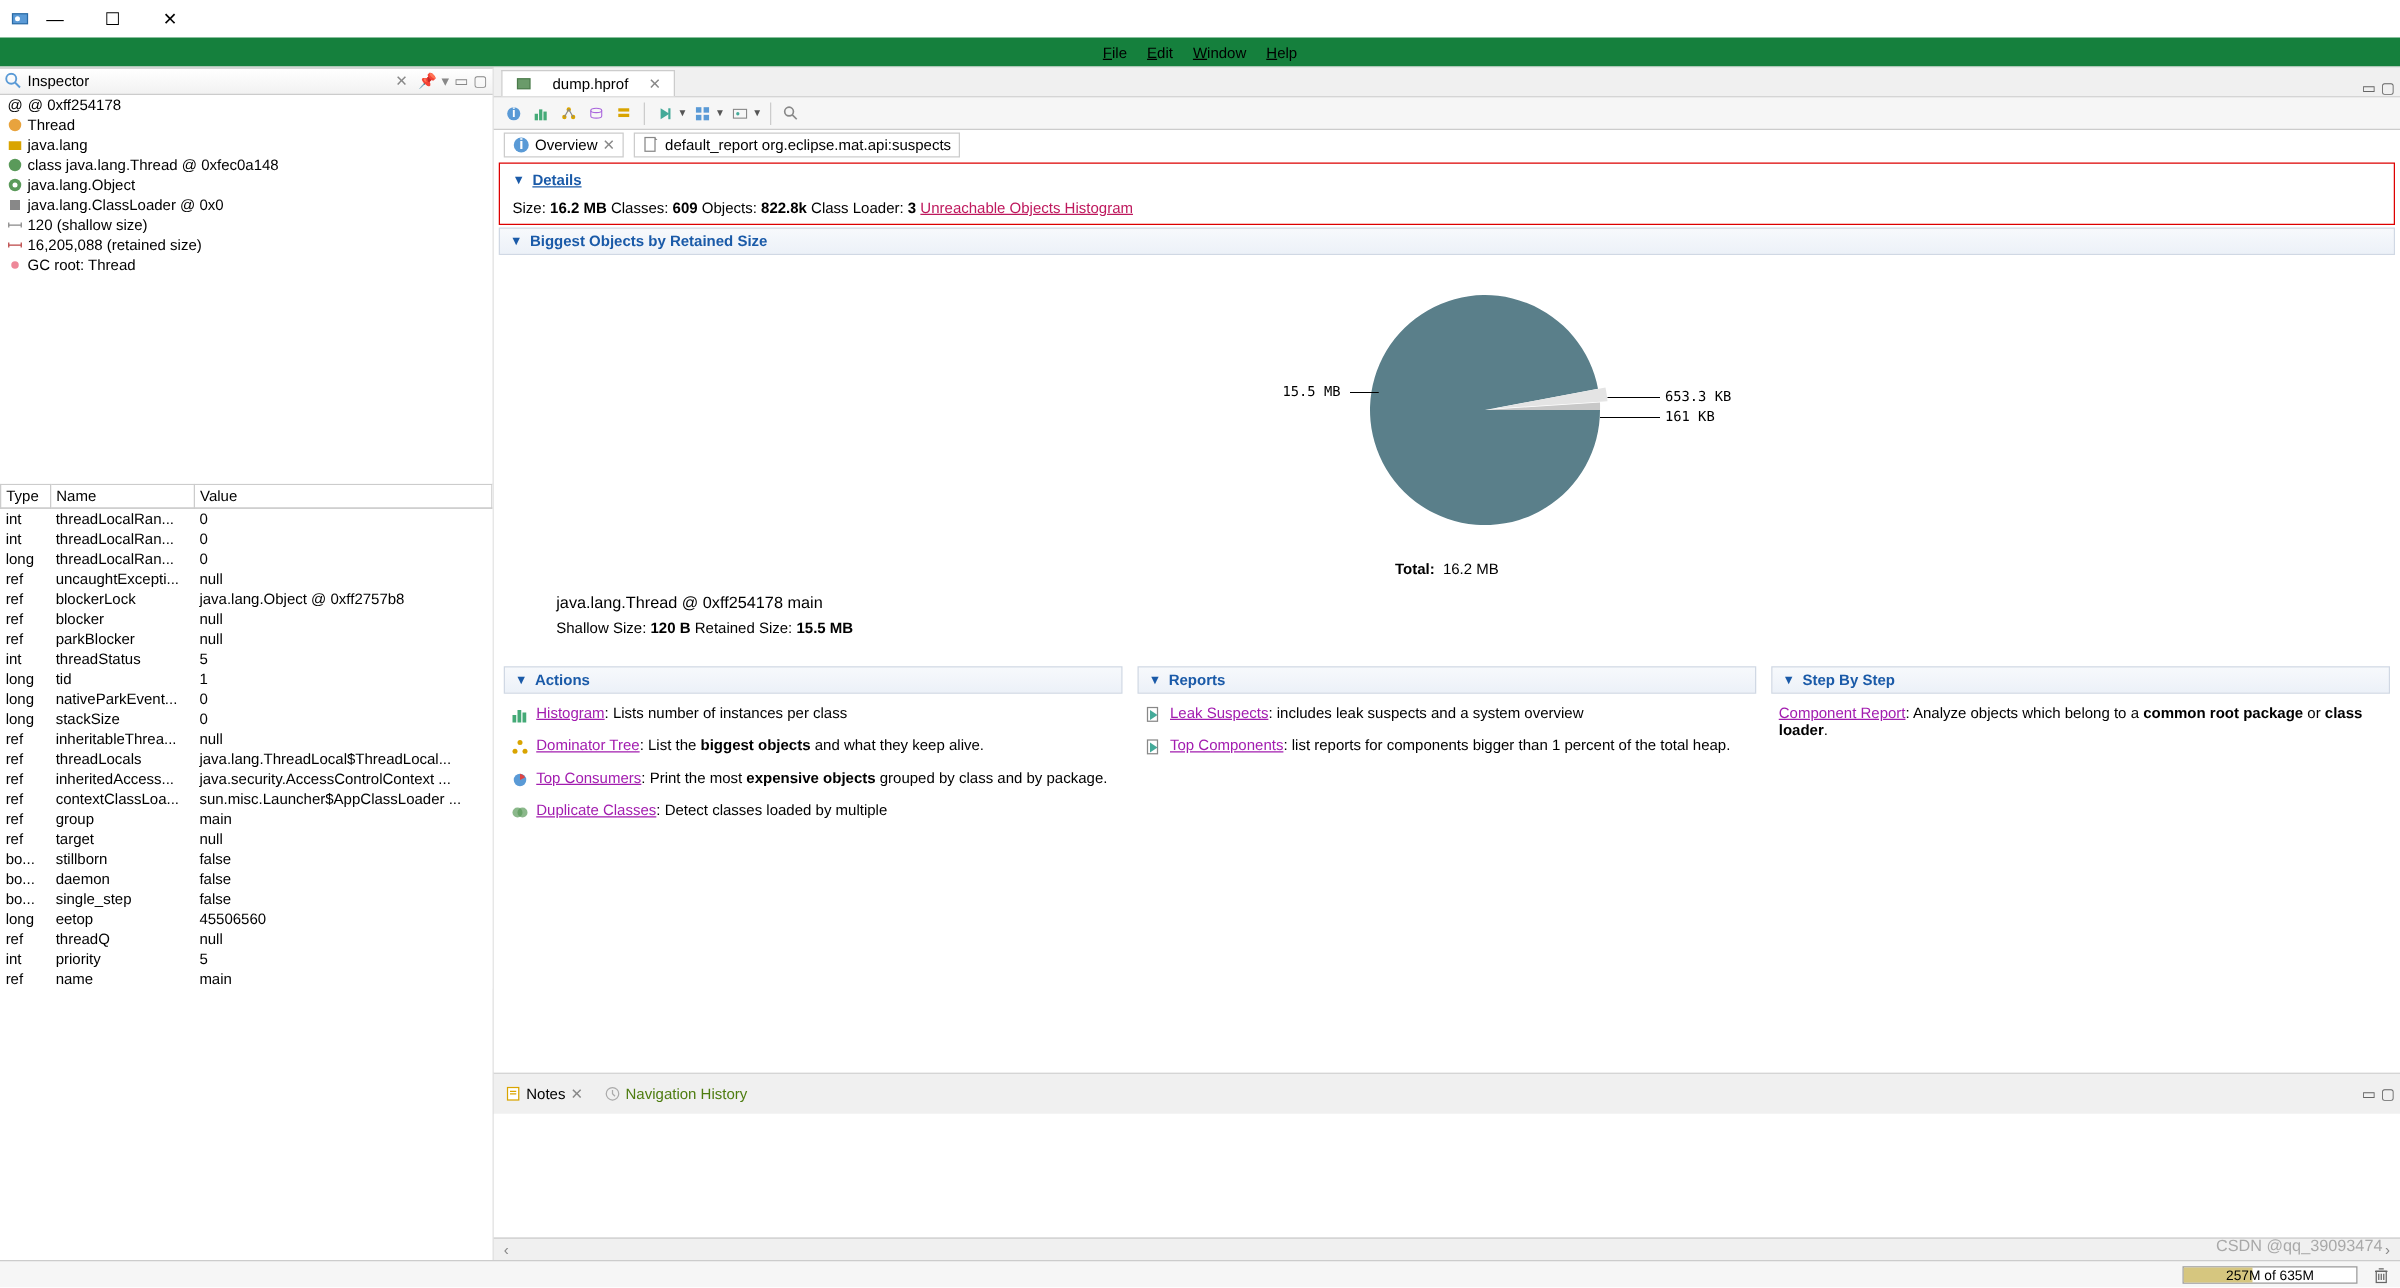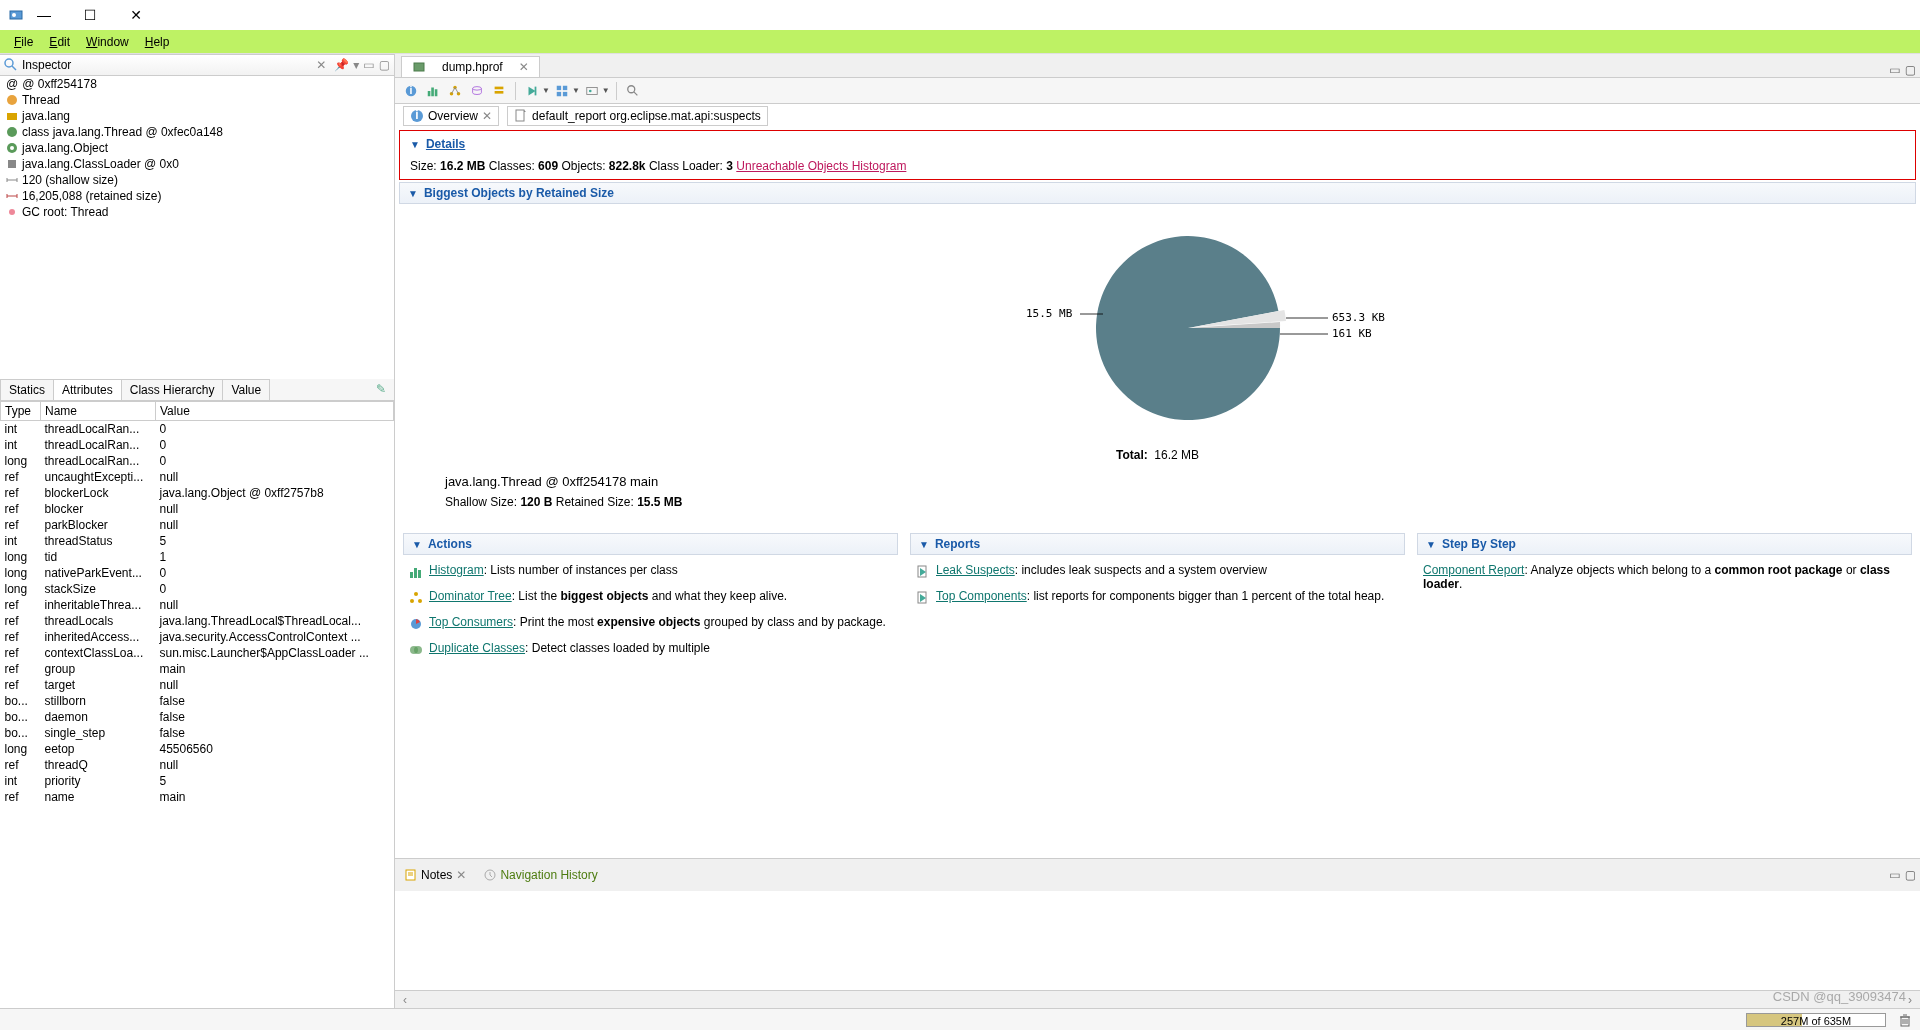--- a/index.html
+++ b/index.html
@@ -6,21 +6,21 @@
 body { background: #fff; width: 1920px; height: 1030px; overflow: hidden; position: relative; }
 
 
 .titlebar { height: 30px; display: flex; align-items: center; padding: 0 8px; background: #fff; }
 .titlebar-icon { width: 16px; height: 16px; margin-right: 6px; }
 .titlebar-text { flex: 1; font-size: 13px; color: #000; }
 .window-controls { display: flex; gap: 18px; margin-right: 10px; }
 .window-btn { width: 28px; height: 20px; display: flex; align-items: center; justify-content: center; color: #000; font-size: 14px; cursor: pointer; }
 
 
-.menubar { height: 24px; display: flex; align-items: center; padding: 0 6px; background: #bef264; border-bottom: 1px solid #e0e0e0; }
+.menubar { height: 24px; display: flex; align-items: center; padding: 0 6px; background: #15803d; border-bottom: 1px solid #e0e0e0; justify-content: center; }
 .menu-item { padding: 2px 8px; cursor: pointer; font-size: 12px; }
 .menu-item u { text-decoration: underline; }
 
 
 .main-area { display: flex; height: calc(100% - 54px - 22px); }
 
 
 .inspector { width: 395px; border-right: 1px solid #ccc; display: flex; flex-direction: column; background: #f6f6f6; }
 .panel-header { height: 22px; background: linear-gradient(#fff, #f2f2f2); border-bottom: 1px solid #ccc; display: flex; align-items: center; padding: 0 4px; border-top: 1px solid #ccc;}
 .panel-header-icon { width: 14px; height: 14px; margin-right: 4px; }
@@ -67,21 +67,21 @@
 .section-arrow { color: #1a5aa8; font-size: 10px; }
 
 .details-box { border: 1px solid #d00; margin: 2px 4px; padding: 6px 10px; font-size: 12px; }
 .details-box .section-header { margin: -6px -10px 8px -10px; border: none; background: none; }
 .details-box a { color: #be185d; text-decoration: underline; }
 
 .sections-row { display: flex; margin: 2px 4px; gap: 4px; }
 .section-col { flex: 1; }
 
 .section-body { padding: 6px 10px; font-size: 12px; }
-.section-body a { color: #0f766e; text-decoration: underline; }
+.section-body a { color: #a21caf; text-decoration: underline; }
 .action-item { display: flex; align-items: flex-start; gap: 6px; margin-bottom: 10px; }
 .action-icon { width: 14px; height: 14px; flex-shrink: 0; margin-top: 2px; }
 
 
 .pie-area { padding: 20px; display: flex; flex-direction: column; align-items: center; }
 .pie-svg { margin: 0 auto; }
 .pie-label { font-family: monospace; font-size: 11px; }
 .pie-total { font-family: monospace; font-size: 11px; margin-top: 12px; }
 .pie-obj-label { font-weight: normal; font-size: 13px; margin-top: 12px; align-self: flex-start; margin-left: 30px;}
 .pie-obj-sub { font-size: 12px; align-self: flex-start; margin-left: 30px; margin-top: 6px;}
@@ -202,27 +202,20 @@
           <span>16,205,088 (retained size)</span>
         </div>
       <div class="inspector-row">
           <svg class="inspector-row-icon" viewBox="0 0 12 12">
             <circle cx="6" cy="6" r="3" fill="#e89"></circle>
           </svg>
           <span>GC root: Thread</span>
         </div>
     </div>
 
-    <div class="tabs-row">
-      <div class="tab">Statics</div>
-      <div class="tab active">Attributes</div>
-      <div class="tab">Class Hierarchy</div>
-      <div class="tab">Value</div>
-      <div class="tab-edit-icon">✎</div>
-    </div>
 
     <div style="flex:2; overflow-y:auto; background:#fff;">
       <table class="attr-table">
         <thead>
             <tr>
           <th>Type</th>
           <th>Name</th>
           <th>Value</th>
         </tr>
           </thead>

